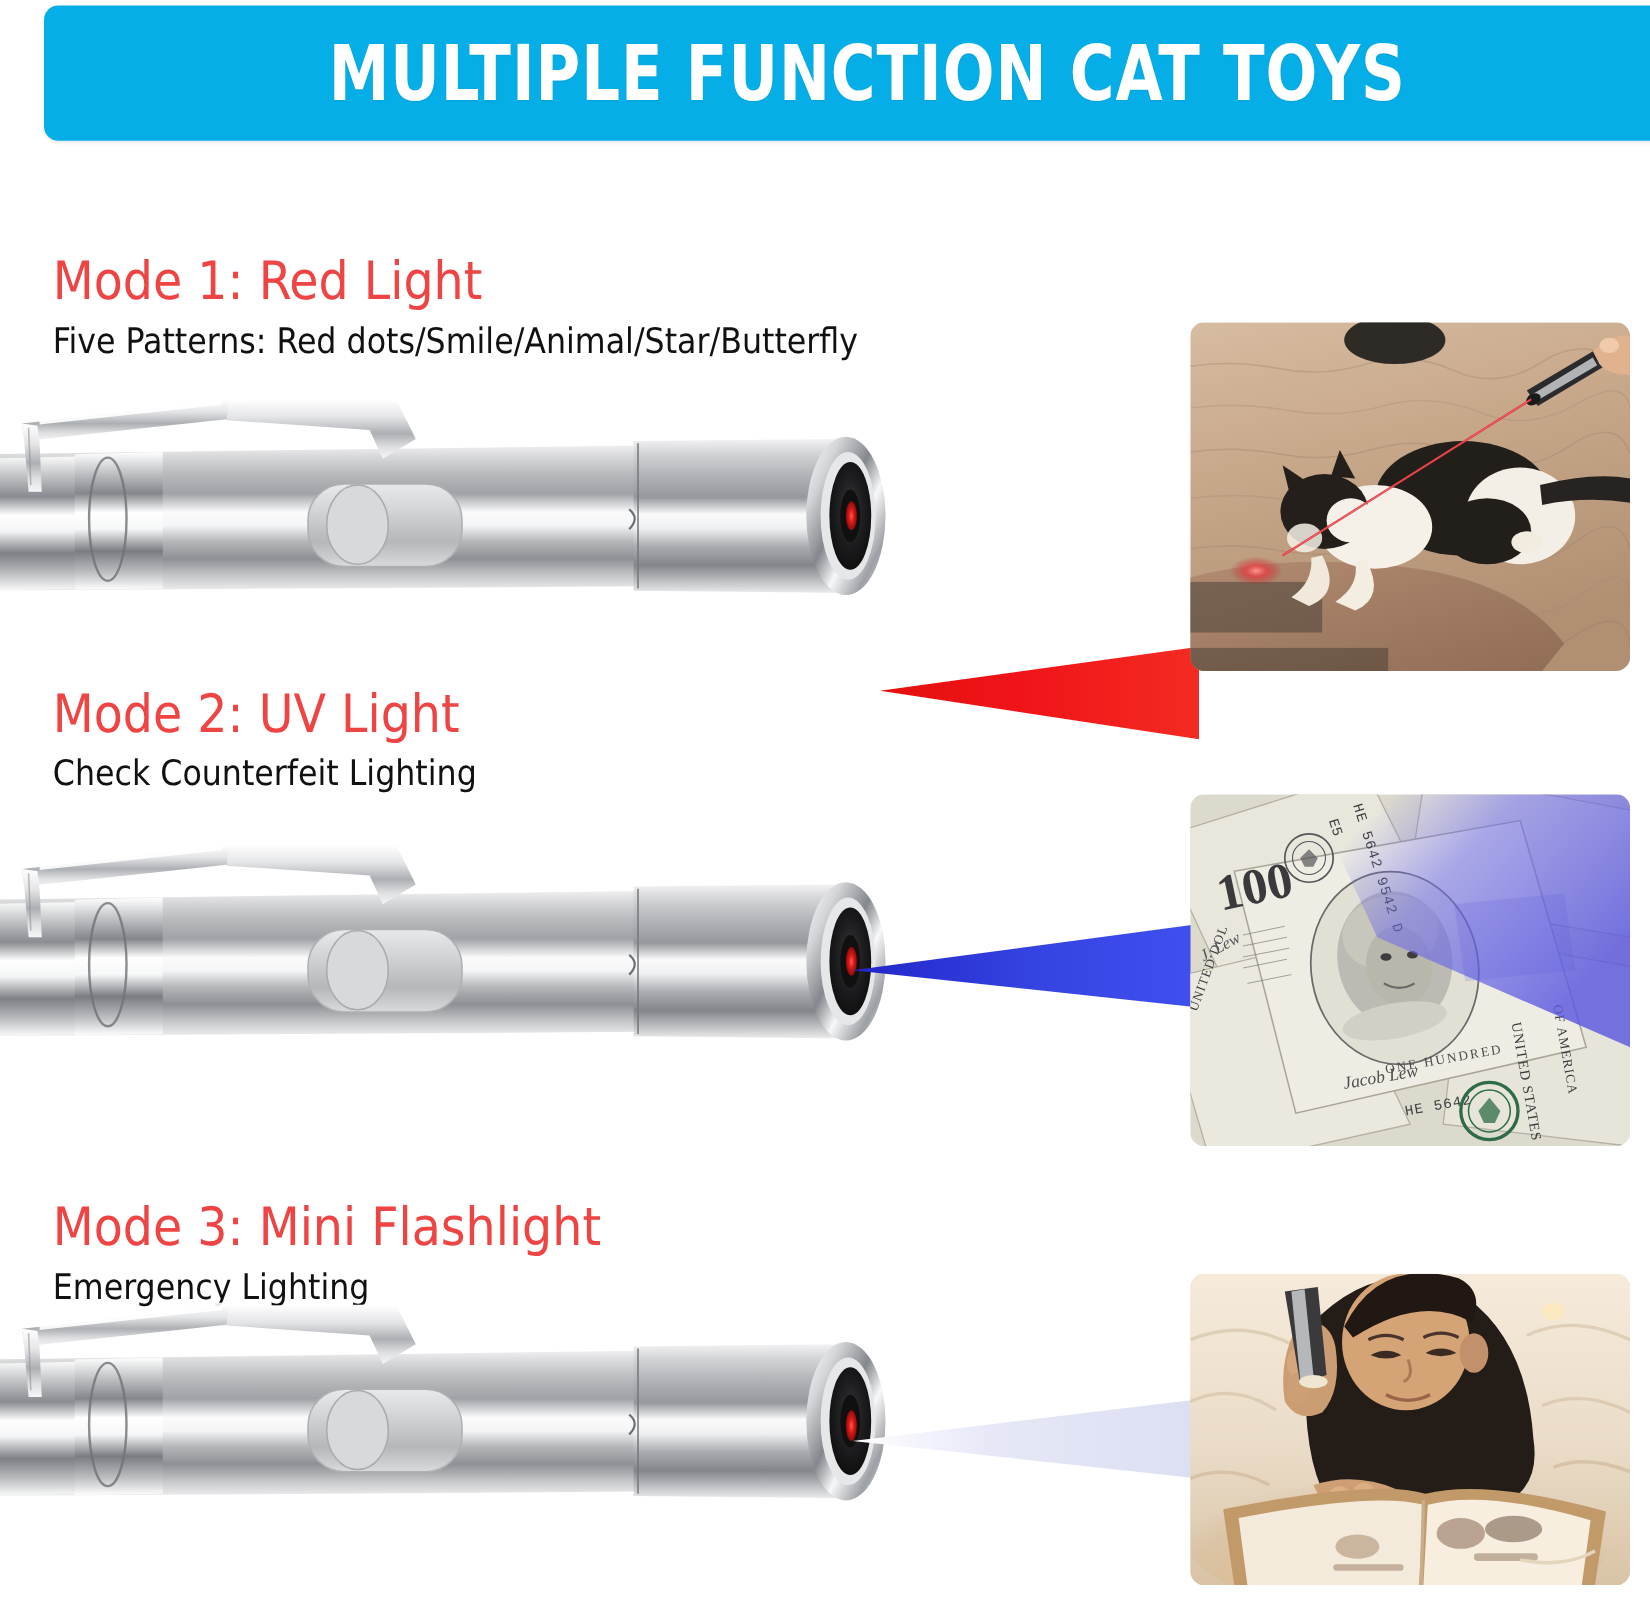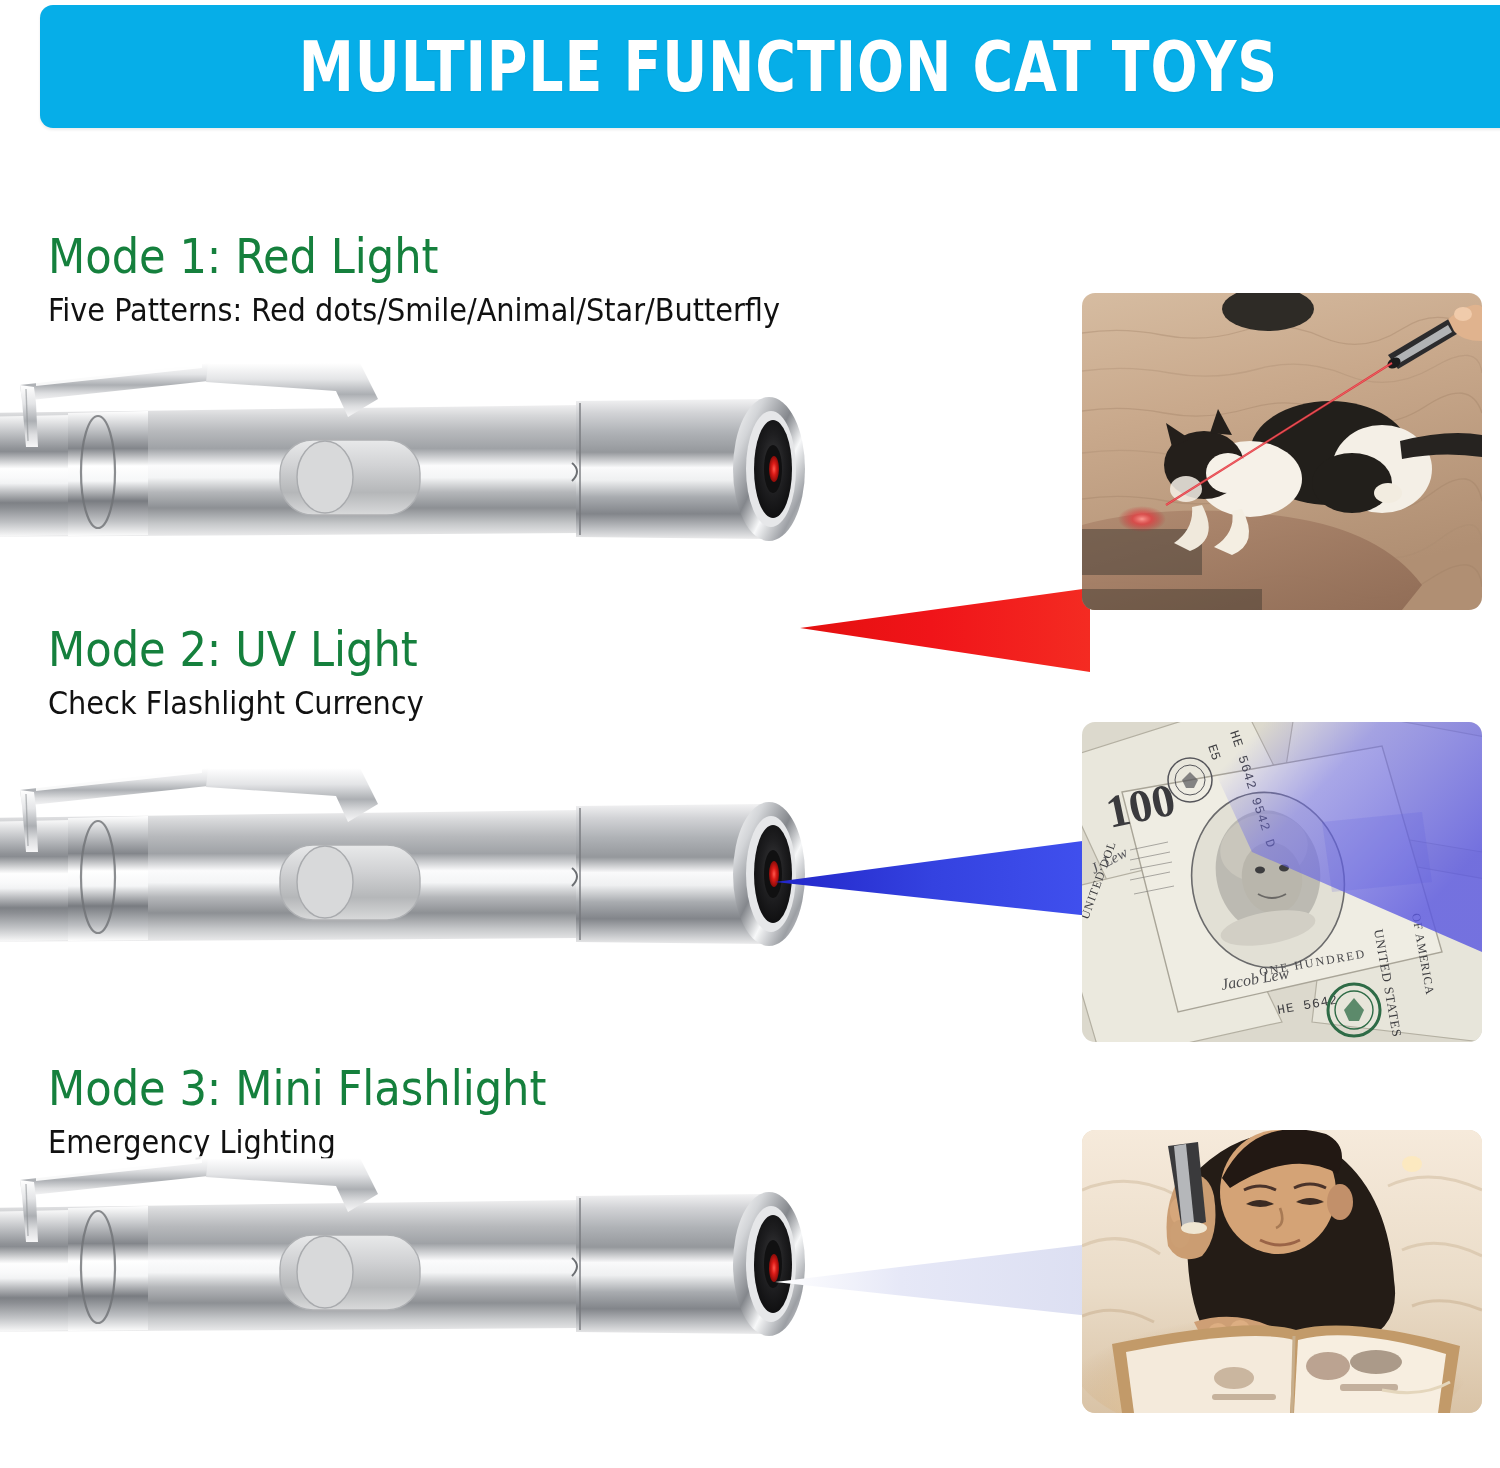--- a/index.html
+++ b/index.html
@@ -36,32 +36,32 @@
     letter-spacing:1px;
     transform:scaleX(0.88);
     white-space:nowrap;
     text-shadow:0 1px 2px rgba(0,0,0,0.07);
   }
 
   
   .mode-section { position:absolute; left:0; width:1500px; }
   #mode-1 { top:140px;  height:500px; }
   #mode-2 { top:615px;  height:470px; }
-  #mode-3 { top:1040px; height:383px;text-decoration:underline; }
+  #mode-3 { top:1068px; height:383px;text-decoration:underline; }
 
   .mode-text { position:absolute; left:48px; }
   #mode-1 .mode-text { top:90px; }
   #mode-2 .mode-text { top:8px; }
   #mode-3 .mode-text { top:22px; }
 
   .mode-heading {
     font-family:"Liberation Sans Narrow","DejaVu Sans Condensed","Liberation Sans", sans-serif;
     font-size:48px;
     font-weight:normal;
-    color:#15803d;
+    color:#ef4444;
     letter-spacing:0px;
     white-space:nowrap;
     line-height:1.12;
   }
   .mode-sub {
     font-family:"Liberation Sans Narrow","DejaVu Sans Condensed","Liberation Sans", sans-serif;
     font-size:32px;
     font-weight:normal;
     color:#111111;
     white-space:nowrap;
@@ -305,21 +305,21 @@
         <line x1="310" y1="70" x2="84" y2="212" stroke="#FF8A8A" stroke-width="0.8" opacity="0.6"></line>
         <ellipse cx="60" cy="226" rx="24" ry="13" fill="url(#gLaserDot)"></ellipse>
       </svg>
     </div>
   </div>
 
   <div id="mode-2" class="mode-section">
 
     <div class="mode-text">
       <div class="mode-heading">Mode 2: UV Light</div>
-      <div class="mode-sub">Check Flashlight Currency</div>
+      <div class="mode-sub">Check Counterfeit Lighting</div>
     </div>
 
     <svg class="flashlight" viewBox="0 0 850 200">
       <g>
         <path d="M0,58 L600,50 L600,178 L0,182 Z" fill="url(#gTube)"></path>
         <path d="M596,46 L790,44 L790,184 L596,182 Z" fill="url(#gHead)"></path>
         <path d="M0,62 L92,60 L92,180 L0,182 Z" fill="url(#gRing)" opacity="0.85"></path>
         <path d="M88,58 L168,56 L168,180 L88,181 Z" fill="url(#gRing)"></path>
         <ellipse cx="118" cy="117" rx="17" ry="56" fill="none" stroke="#6F7276" stroke-width="2.2" opacity="0.8"></ellipse>
         <path d="M40,30 L230,8 L228,26 L42,46 Z" fill="url(#gClip)"></path>

